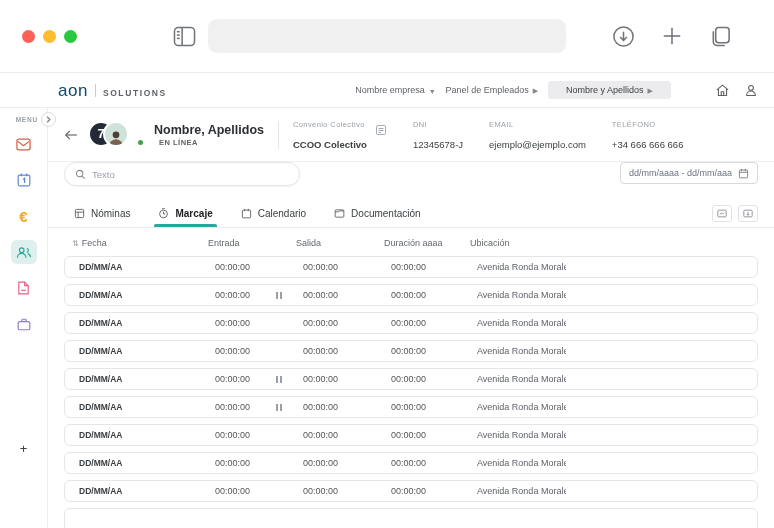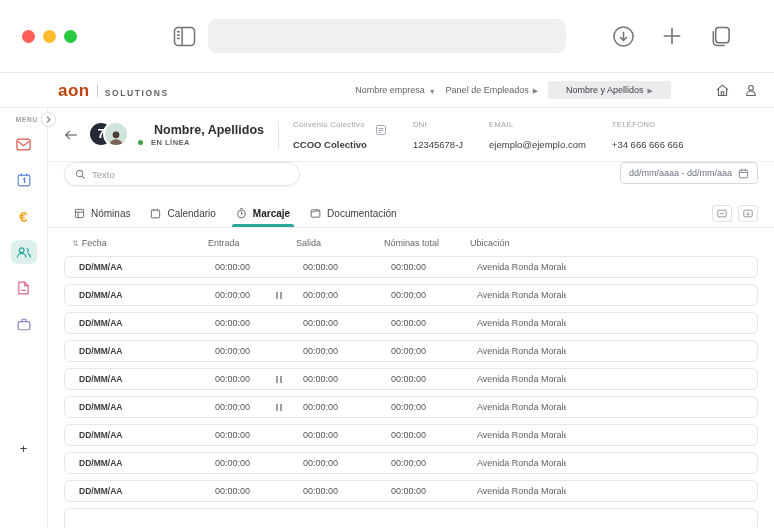--- a/index.html
+++ b/index.html
@@ -21,21 +21,21 @@
   .light.green { background:#28c840; }
   .chrome-icon { color:#707479; display:flex; align-items:center; justify-content:center; cursor:default; }
   .panel-toggle { margin-left:96px; }
   .addressbar { margin-left:12px; width:358px; height:34px; border-radius:9px; background:#f0f0f1; border:none; outline:none;
                 font:12px "Liberation Sans",sans-serif; color:#555; padding:0 12px; }
   .chrome-right { display:flex; align-items:center; gap:26px; margin-left:46px; }
 
   
   .app-header { height:35px; display:flex; align-items:center; border-bottom:1px solid #ededed; padding:0 16px 0 58px; }
   .logo { display:flex; align-items:baseline; gap:7px; }
-  .logo-brand { font-size:17px; font-weight:bold; letter-spacing:.5px; color:#c2410c; line-height:1; }
+  .logo-brand { font-size:17px; font-weight:normal; letter-spacing:.5px; color:#0c4a6e; line-height:1; }
   .logo-sep { width:1px; height:13px; background:#c9ccd1; align-self:center; }
   .logo-suffix { font-size:8.5px; letter-spacing:1.6px; color:#5f6368; font-weight:bold; }
   .breadcrumbs { margin-left:auto; display:flex; align-items:center; gap:10px; font-size:9px; color:#5f6368; }
   .crumb { display:flex; align-items:flex-end; gap:4px; cursor:default; white-space:nowrap; }
   .crumb.active { background:#ececef; color:#3c4043; border-radius:3px; padding:4px 18px; }
   .caret { font-size:7px; color:#80868b; }
   .hdr-icons { display:flex; align-items:center; gap:14px; margin-left:44px; color:#5f6368; }
 
   
   .app-body { display:flex; height:420px; }
@@ -54,42 +54,42 @@
 
   
   .emp-bar { height:54px; display:flex; align-items:center; border-bottom:1px solid #efefef; padding:0 16px; }
   .back-btn { color:#5f6368; margin-right:10px; }
   .avatars { position:relative; width:40px; height:28px; margin-right:10px; flex:none; }
   .av { position:absolute; width:26px; height:26px; border-radius:50%; border:2px solid #fff; top:0; }
   .av.company { left:0; background:#232a36; color:#fff; font-size:13px; font-weight:bold;
                 display:flex; align-items:center; justify-content:center; z-index:1; }
   .av.person { left:15px; background:#cfe3da; z-index:2; overflow:hidden; display:flex; align-items:flex-end; justify-content:center; }
   .emp-name { font-size:12.5px; font-weight:bold; color:#2b2f33; line-height:1.2;padding-left:16px; }
-  .emp-status { display:flex; align-items:center; gap:8px; font-size:7.5px; letter-spacing:.5px; color:#616161; font-weight:bold; }
+  .emp-status { display:flex; align-items:center; gap:16px; font-size:7.5px; letter-spacing:.5px; color:#616161; font-weight:bold; }
   .dot { width:5px; height:5px; border-radius:50%; background:#43a047; }
   .vdiv { width:1px; height:28px; background:#e4e6ea; margin:0 14px; }
   .field { margin-right:26px; }
   .field-label { font-size:7.5px; letter-spacing:.4px; color:#9aa0a6; margin-bottom:10px; }
   .field-value { font-size:9.5px; color:#3c4043; }
   .field-value.bold { font-weight:bold; }
   .convenio { display:flex; align-items:flex-start; gap:8px; margin-right:26px; }
   .note-icon { color:#9aa0a6; margin-top:4px; }
 
   
   .filter-row { height:38px; display:flex; align-items:flex-start; padding:0 16px; }
   .search-pill { width:236px; height:24px; border:1px solid #e3e5e8; border-radius:12px; background:#fff;
                  box-shadow:0 1px 2px rgba(0,0,0,.05); display:flex; align-items:center; padding:0 10px; gap:6px; }
   .search-pill input { border:none; outline:none; flex:1; font:9.5px "Liberation Sans",sans-serif; color:#444; background:transparent; }
   .search-pill input::placeholder { color:#9aa0a6; }
   .date-range { margin-left:auto; height:22px; border:1px solid #d6d9de; border-radius:4px; background:#fff;
                 display:flex; align-items:center; gap:6px; padding:0 8px; font-size:9px; color:#6b7280; }
 
   
   .tabs-row { height:28px; display:flex; align-items:center; border-bottom:1px solid #ececec; padding:0 16px; }
-  .tabs { display:flex; align-items:center; height:100%; }
+  .tabs { display:flex; align-items:center; gap:8px; height:100%; }
   .tab { display:flex; align-items:center; gap:6px; font-size:10px; color:#3c4043; padding:0 10px; height:100%;
          position:relative; white-space:nowrap; }
   .tab .t-icon { color:#5f6368; }
   .tab.active { font-weight:bold; color:#202124; }
   .tab.active::after { content:""; position:absolute; left:6px; right:6px; bottom:0; height:3px;
                        border-radius:2px 2px 0 0; background:#2aa79b; }
   .tab-actions { margin-left:auto; display:flex; gap:6px; }
   .sq-btn { width:20px; height:17px; border:1px solid #e0e2e6; border-radius:3px; background:#fff;
             display:flex; align-items:center; justify-content:center; color:#80868b; }
 
@@ -332,44 +332,44 @@
         <span class="tab">
           <span class="t-icon">
             <svg width="11" height="11" viewBox="0 0 24 24" fill="none" stroke="currentColor" stroke-width="2">
               <rect x="3" y="3" width="18" height="18" rx="2"></rect>
                 <line x1="3" y1="9" x2="21" y2="9"></line>
                 <line x1="9" y1="9" x2="9" y2="21"></line>
             </svg>
           </span>
           <span>Nóminas</span>
         </span>
-        <span class="tab">
-          <span class="t-icon">
-            <svg width="11" height="11" viewBox="0 0 24 24" fill="none" stroke="currentColor" stroke-width="2">
-              <rect x="3" y="4.5" width="18" height="17" rx="2"></rect>
-                <line x1="8" y1="2" x2="8" y2="7"></line>
-                <line x1="16" y1="2" x2="16" y2="7"></line>
-            </svg>
-          </span>
-          <span>Calendario</span>
-        </span>
         <span class="tab active">
           <span class="t-icon">
             <svg width="11" height="11" viewBox="0 0 24 24" fill="none" stroke="currentColor" stroke-width="2">
               <circle cx="12" cy="13" r="8.5"></circle>
                 <line x1="12" y1="13" x2="12" y2="8"></line>
                 <line x1="12" y1="13" x2="16" y2="13"></line>
                 <line x1="9" y1="1.5" x2="15" y2="1.5"></line>
             </svg>
           </span>
           <span>Marcaje</span>
         </span>
         <span class="tab">
           <span class="t-icon">
             <svg width="11" height="11" viewBox="0 0 24 24" fill="none" stroke="currentColor" stroke-width="2">
+              <rect x="3" y="4.5" width="18" height="17" rx="2"></rect>
+                <line x1="8" y1="2" x2="8" y2="7"></line>
+                <line x1="16" y1="2" x2="16" y2="7"></line>
+            </svg>
+          </span>
+          <span>Calendario</span>
+        </span>
+        <span class="tab">
+          <span class="t-icon">
+            <svg width="11" height="11" viewBox="0 0 24 24" fill="none" stroke="currentColor" stroke-width="2">
               <rect x="2.5" y="4" width="19" height="16" rx="2"></rect>
                 <path d="M2.5 8.5 h7 l2 -2 h10"></path>
             </svg>
           </span>
           <span>Documentación</span>
         </span>
       </div>
       <div class="tab-actions">
         <span class="sq-btn">
           <span>
@@ -392,21 +392,21 @@
     </div>
 
     <div class="table-area">
       <div class="tgrid thead">
         <span class="th">
           <span class="sort-glyph">⇅</span>
           <span>Fecha</span>
         </span>
         <span class="th">Entrada</span>
         <span class="th">Salida</span>
-        <span class="th">Nóminas total</span>
+        <span class="th">Duración aaaa</span>
         <span class="th">Ubicación</span>
       </div>
 
       <div id="rows">
   <div class="tgrid row-card">
     <span class="cell-fecha">DD/MM/AA</span>
     <span class="cell-entrada">
       <span>00:00:00</span>
       <span class="pause" style="visibility: hidden;">
                 <i></i>

